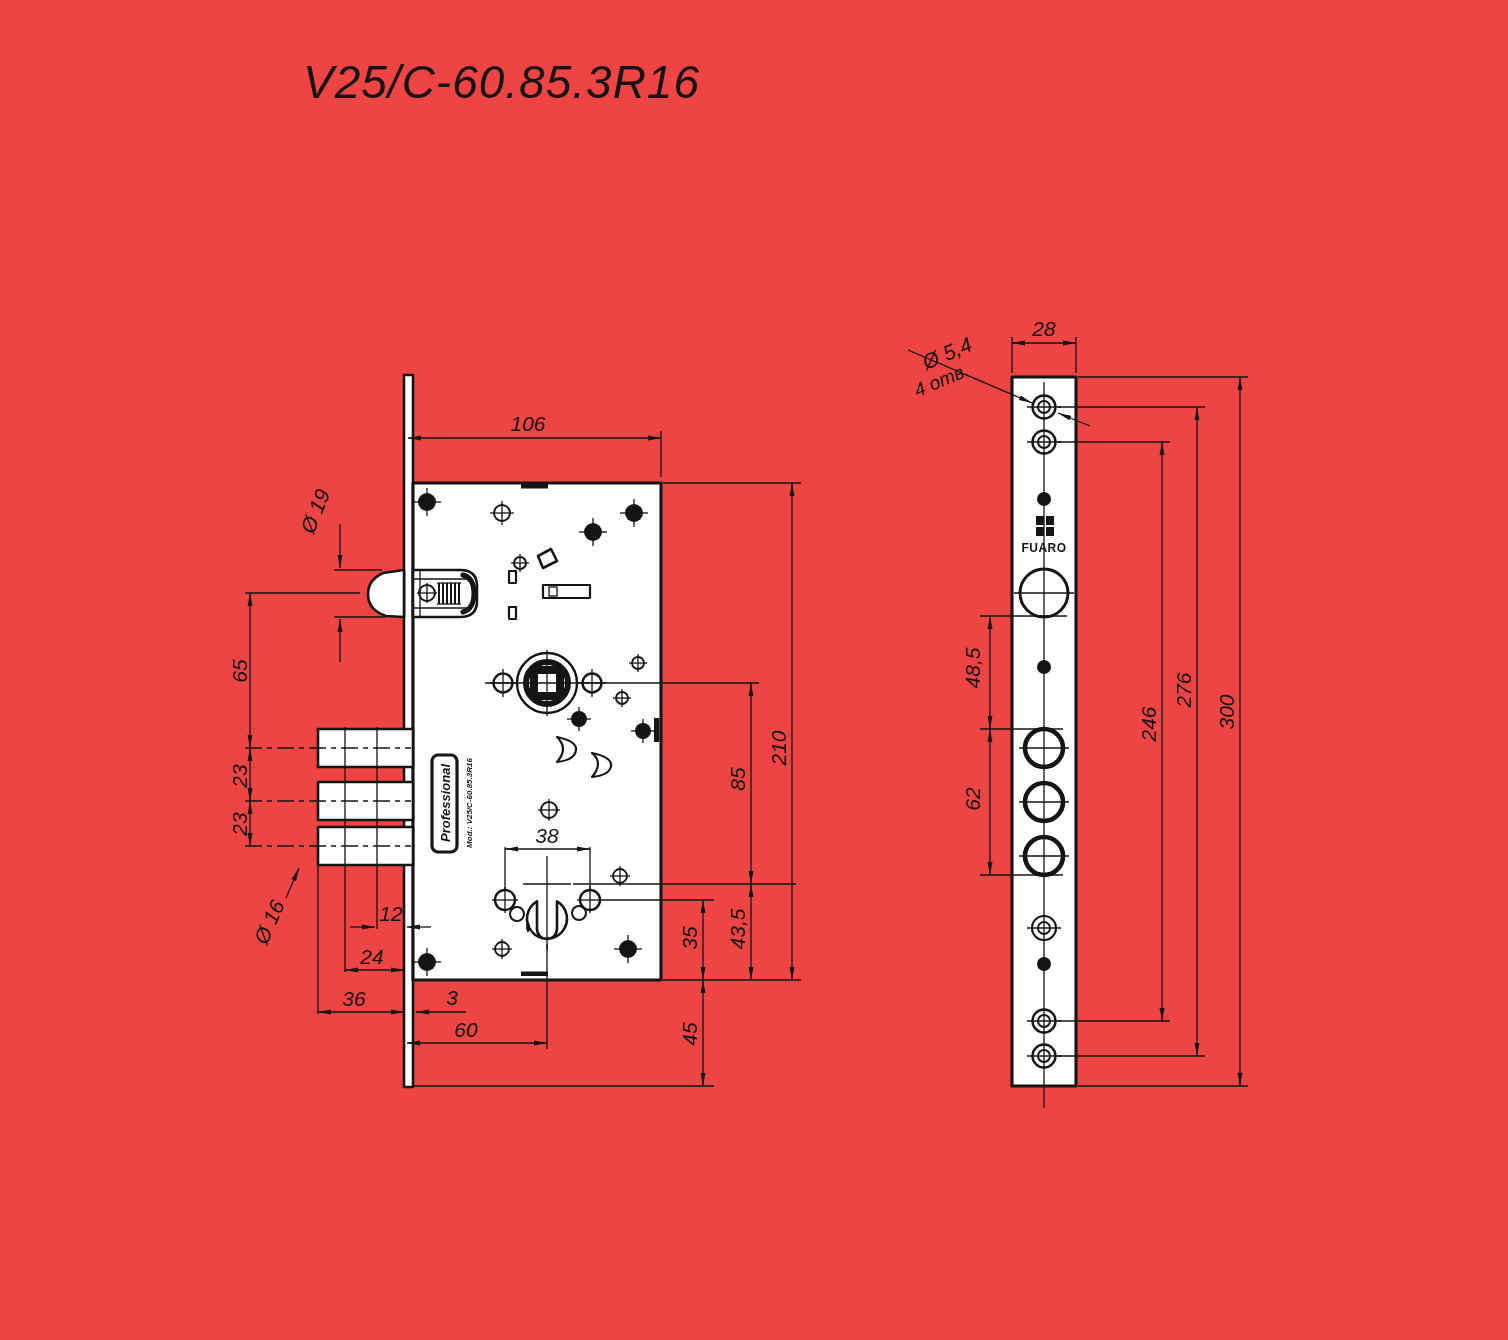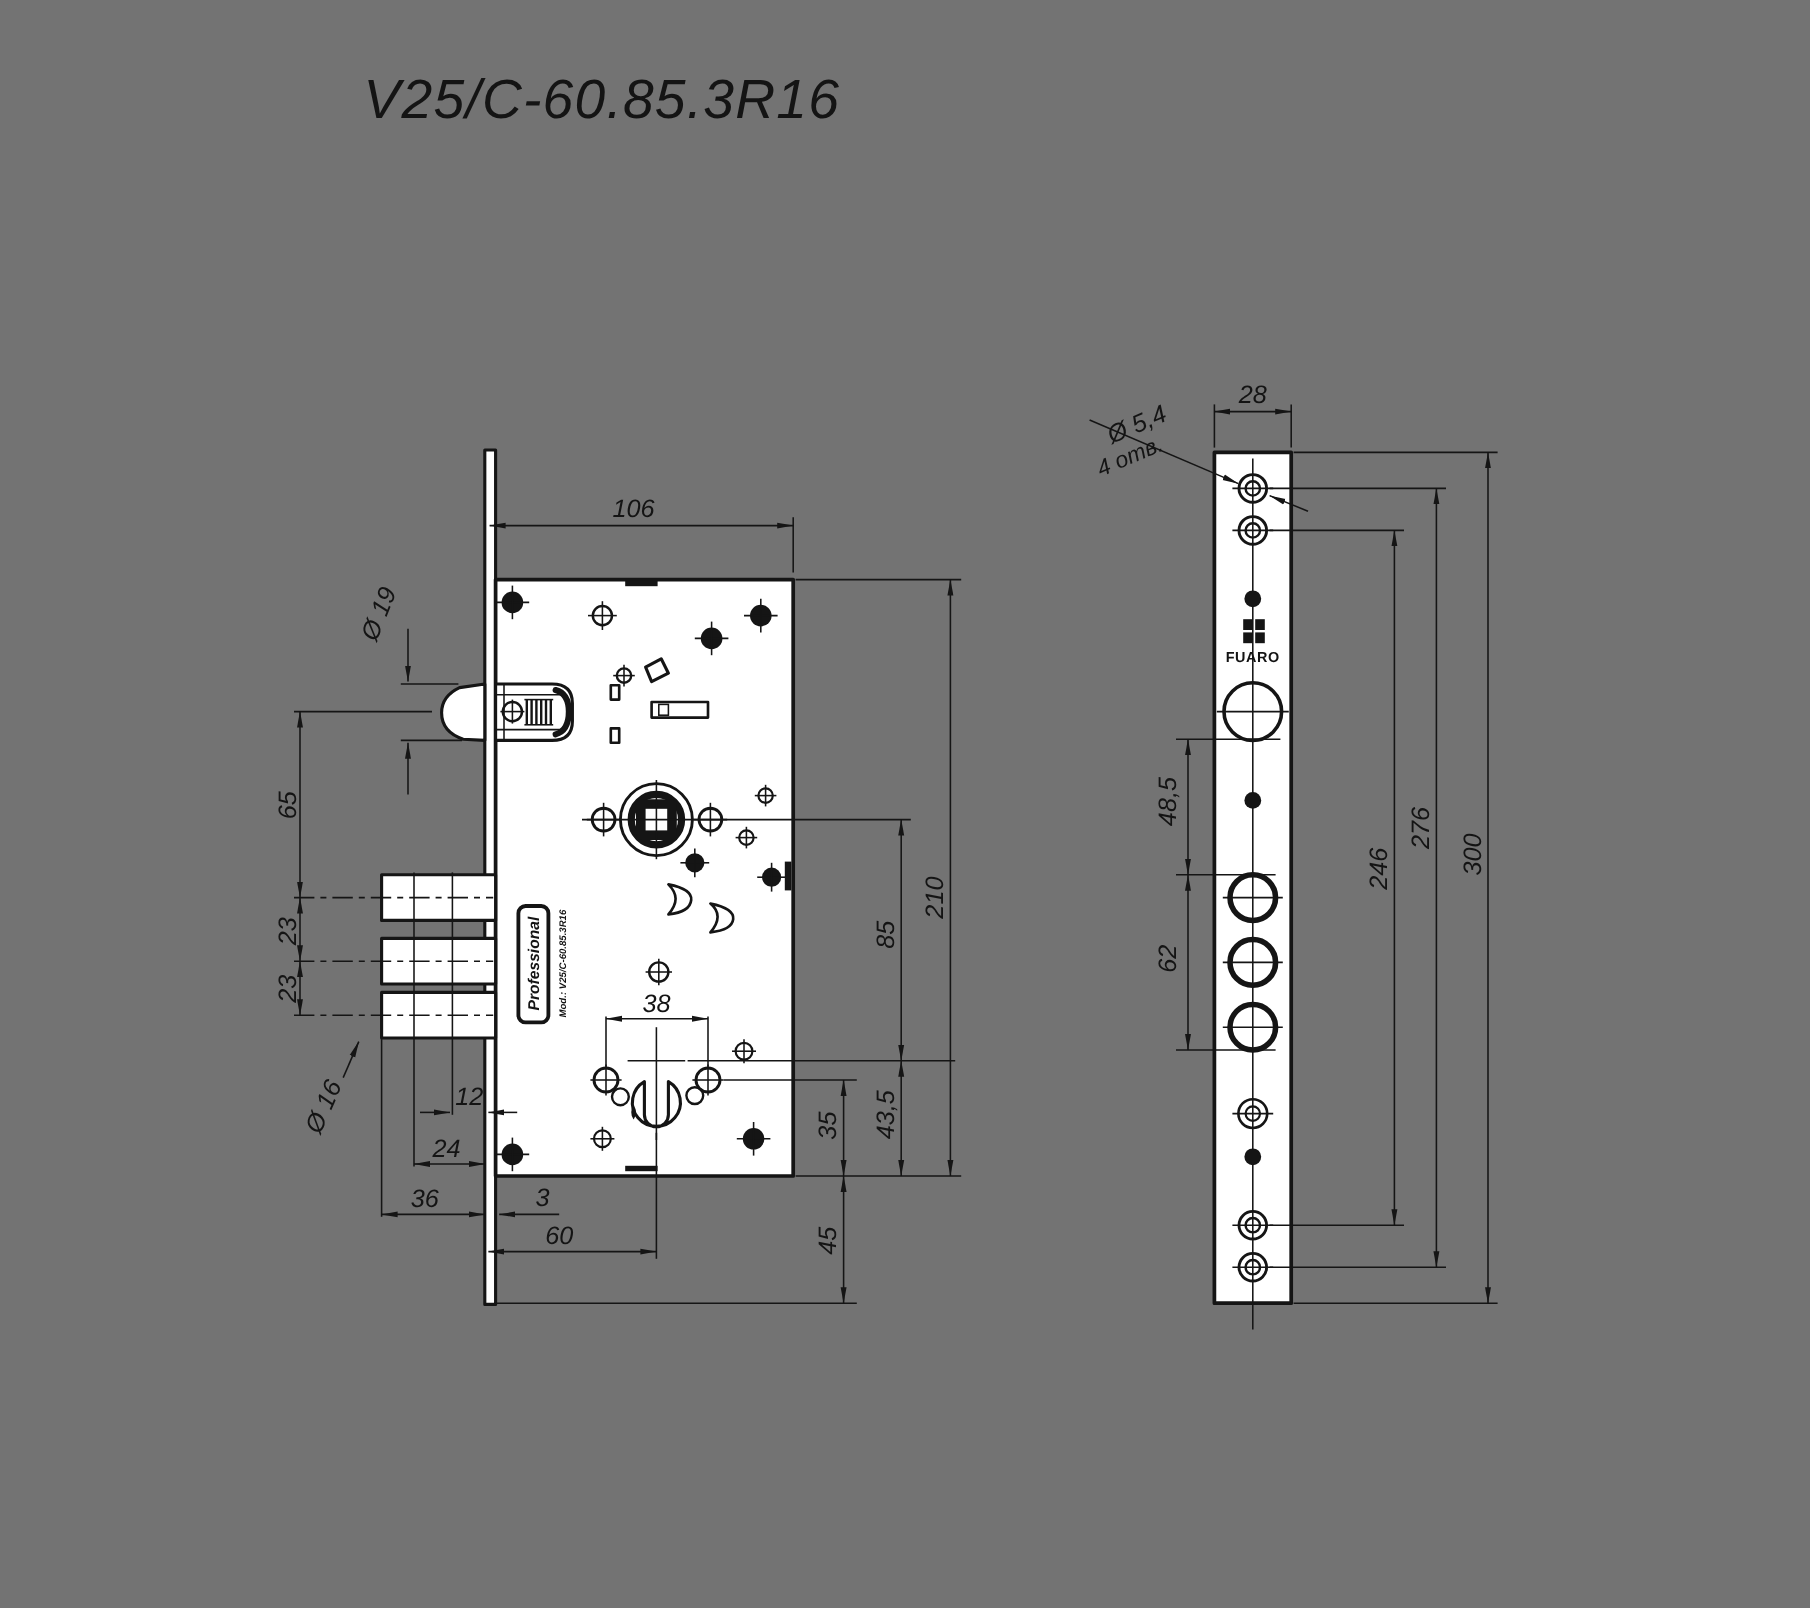--- a/index.html
+++ b/index.html
@@ -1,16 +1,16 @@
 <!DOCTYPE html>
 <html><head>
 <meta charset="utf-8">
 <style>
   html,body{margin:0;padding:0;background:#ffffff;}
-  .sheet{position:relative;width:1508px;height:1340px;background:#737373;overflow:hidden;
+  .sheet{position:relative;width:1508px;height:1340px;background:#ef4444;overflow:hidden;
          font-family:"Liberation Sans",sans-serif;}
   svg{position:absolute;left:0;top:0;}
   
   .obj{stroke:#151515;stroke-width:2.6;fill:none;stroke-linecap:round;stroke-linejoin:round;}
   .objf{stroke:#151515;stroke-width:2.6;fill:#ffffff;stroke-linejoin:round;}
   .bold{stroke-width:3.1;}
   .thin{stroke:#151515;stroke-width:1.3;fill:none;}
   .cl{stroke-dasharray:17 5 5 5;}
   .blk{fill:#151515;stroke:none;}
   text{font-family:"Liberation Sans",sans-serif;font-style:italic;fill:#141414;}

